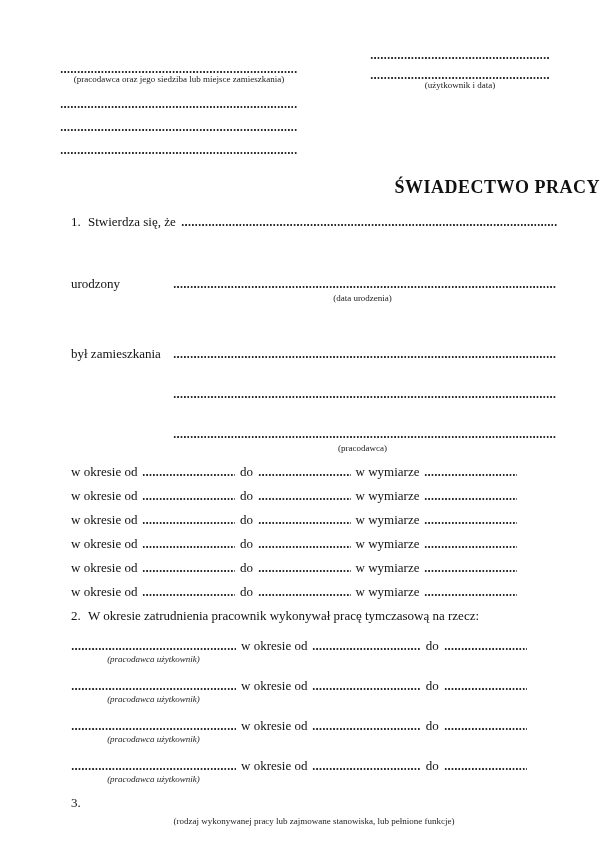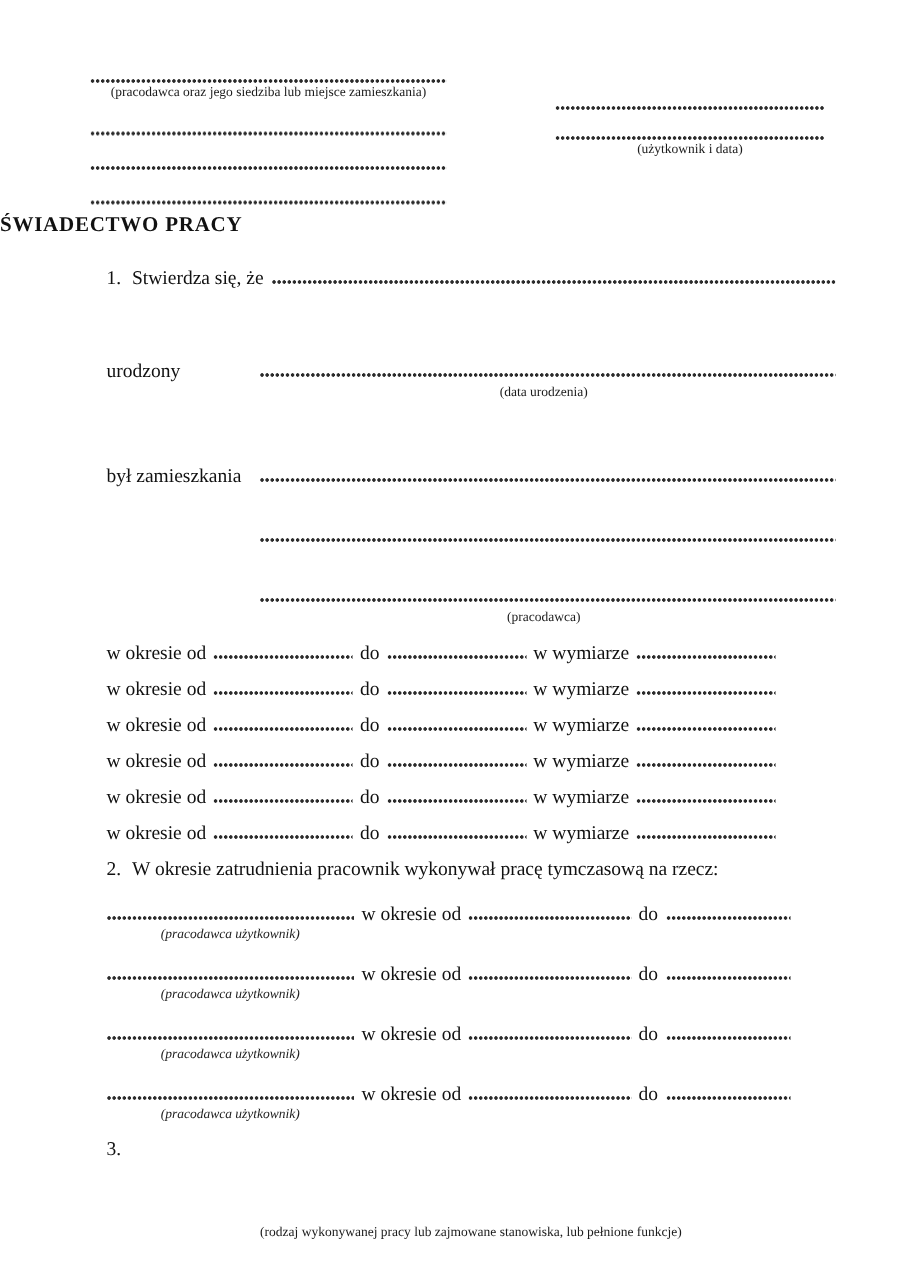--- a/index.html
+++ b/index.html
@@ -15,24 +15,24 @@
     background-repeat:repeat-x;
   }
   .fieldline{height:12px;background-position:left bottom;}
   .row{display:flex;align-items:flex-end;column-gap:5px;line-height:16px;}
   .row .dots{flex:1 1 auto;height:16px;background-position:left bottom 3px;}
   .lbl{white-space:nowrap;}
   .num{flex:0 0 12px;white-space:nowrap;}
   .fixed97{flex:0 0 97px;width:97px;margin-top:36px;}
   .cap{font-size:9px;line-height:11px;color:#1c1c1c;}
   .center{text-align:center;}
-  .header{display:flex;justify-content:space-between;padding:28px 50px 0 60px;align-items:center;}
+  .header{display:flex;justify-content:space-between;padding:46px 50px 0 60px;}
   .header-left{width:238px;}
   .header-right{width:180px;}
-  .title{margin-top:5px;text-align:left;font-size:14px;font-weight:bold;letter-spacing:.5px;line-height:17px;}
+  .title{margin-top:24px;text-align:right;font-size:18px;font-weight:bold;letter-spacing:.5px;line-height:17px;}
   .content{padding:0 43px 0 71px;}
   .heading{display:flex;column-gap:5px;line-height:16px;}
   .period-row{margin-right:40px;}
   .u-block{display:flex;align-items:flex-start;column-gap:5px;margin-right:30px;}
   .u-left{flex:0 0 165px;width:165px;font-style:italic;}
   .u-left .dots-line{height:16px;background-image:radial-gradient(circle,#2a2a2a 1px,rgba(0,0,0,0) 1.35px);background-size:3.4px 4px;background-repeat:repeat-x;background-position:left bottom 3px;}
   .u-block .lbl{line-height:16px;}
   .u-block .dots{height:16px;background-position:left bottom 3px;display:block;}
   .footer-cap{position:absolute;left:71px;right:43px;bottom:22px;text-align:center;}
 </style>

